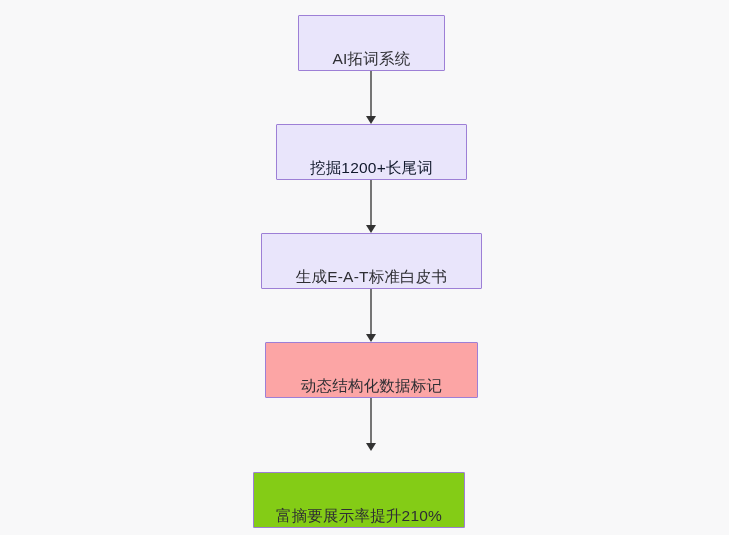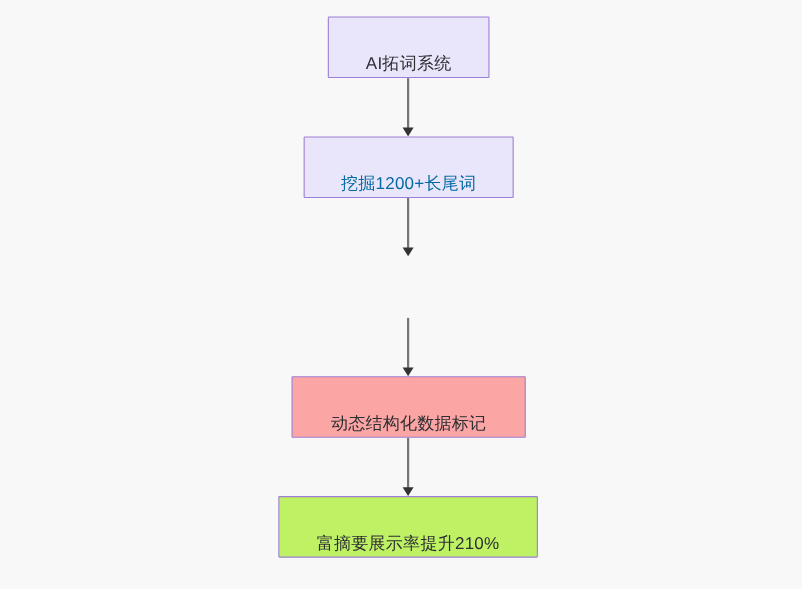--- a/index.html
+++ b/index.html
@@ -78,23 +78,26 @@
     <div class="head" style="top: 45px;"></div>
   </div>
   <div class="edge" style="left: 365px; top: 398px; height: 53px;">
     <div class="line" style="height: 46px; background: rgb(117, 117, 117);"></div>
     <div class="head" style="top: 45px;"></div>
   </div>
 
   <div class="node" style="left: 298px; top: 15px; width: 147px; height: 56px; background: rgb(233, 229, 251); border-color: rgb(157, 127, 214); color: rgb(46, 46, 51);">
     <span class="node-label">AI拓词系统</span>
   </div>
-  <div class="node" style="left: 276px; top: 124px; width: 191px; height: 56px; background: rgb(233, 229, 251); border-color: rgb(157, 127, 214); color: #0369a1;">
+  <div class="node" style="left: 276px; top: 124px; width: 191px; height: 56px; background: rgb(233, 229, 251); border-color: rgb(157, 127, 214); color: #0f172a;">
     <span class="node-label">挖掘1200+长尾词</span>
+  </div>
+  <div class="node" style="left: 261px; top: 233px; width: 221px; height: 56px; background: rgb(233, 229, 251); border-color: rgb(157, 127, 214); color: rgb(46, 46, 51);">
+    <span class="node-label">生成E-A-T标准白皮书</span>
   </div>
   <div class="node" style="left: 265px; top: 342px; width: 213px; height: 56px; background: #fca5a5; border-color: rgb(157, 127, 214); color: rgb(46, 46, 51);">
     <span class="node-label">动态结构化数据标记</span>
   </div>
-  <div class="node" style="left: 253px; top: 451px; width: 236px; height: 56px; background: #bef264; border-color: rgb(157, 127, 214); color: rgb(46, 46, 51);">
+  <div class="node" style="left: 253px; top: 472px; width: 212px; height: 56px; background: #84cc16; border-color: rgb(157, 127, 214); color: rgb(46, 46, 51);">
     <span class="node-label">富摘要展示率提升210%</span>
   </div>
 
 </div>
 
 </body></html>

